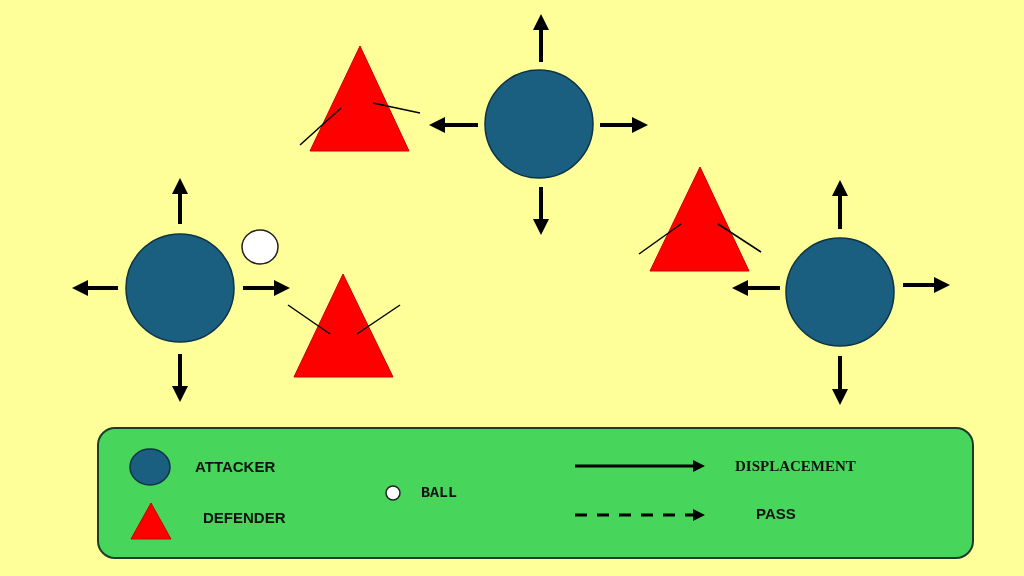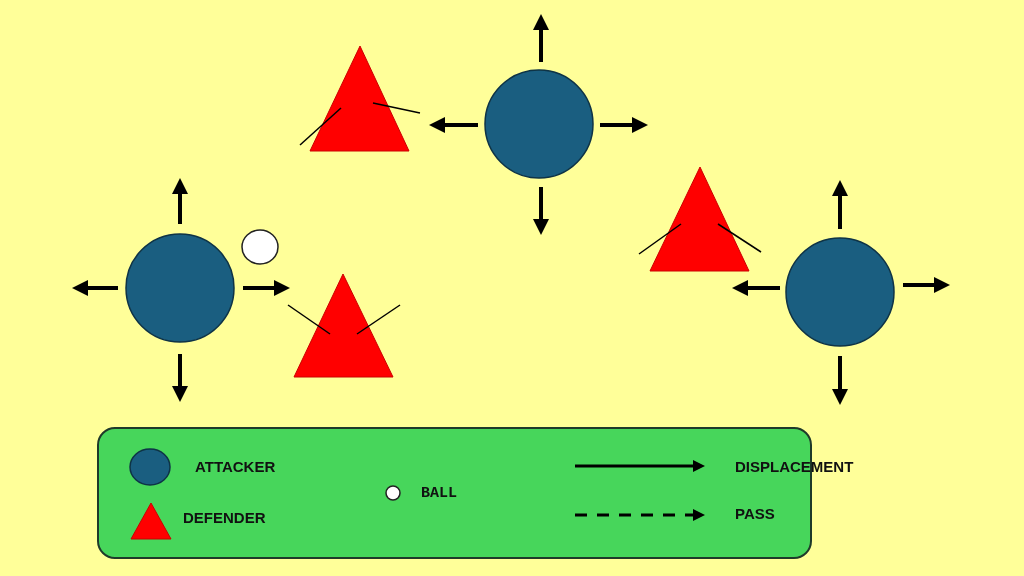--- a/index.html
+++ b/index.html
@@ -1,18 +1,18 @@
 <!DOCTYPE html>
 <html><head>
 <meta charset="utf-8">
 <style>
   html, body { margin: 0; padding: 0; }
   body { width: 1024px; height: 576px; overflow: hidden; background: #ffff99; position: relative; font-family: "Liberation Sans", sans-serif; }
   #stage { position: absolute; left: 0; top: 0; width: 1024px; height: 576px; }
-  .legend { position: absolute; left: 97px; top: 427px; width: 715px; height: 132px; background: #47d65b; border: 2px solid #1f3a2a; border-radius: 18px; box-sizing: border-box; }
+  .legend { position: absolute; left: 97px; top: 427px; width: 877px; height: 132px; background: #47d65b; border: 2px solid #1f3a2a; border-radius: 18px; box-sizing: border-box; }
   .lbl { position: absolute; font-weight: bold; font-size: 15px; color: #111; white-space: nowrap; }
 </style>
 </head>
 <body>
 
 <svg id="stage" viewBox="0 0 1024 576" xmlns="http://www.w3.org/2000/svg">
   <defs>
     <marker id="ah" markerWidth="4" markerHeight="4" refX="2" refY="2" orient="auto" markerUnits="strokeWidth">
       <path d="M0,0 L4,2 L0,4 z" fill="#000"></path>
     </marker>
@@ -69,17 +69,17 @@
     <circle cx="294" cy="64" r="7" fill="#fff" stroke="#222" stroke-width="1.5"></circle>
     <line x1="476" y1="37" x2="600" y2="37" stroke="#000" stroke-width="3" marker-end="url(#ah2)"></line>
     <line x1="476" y1="86" x2="600" y2="86" stroke="#000" stroke-width="3" stroke-dasharray="12,10" marker-end="url(#ah2)"></line>
     <defs>
       <marker id="ah2" markerWidth="4" markerHeight="4" refX="2" refY="2" orient="auto" markerUnits="strokeWidth">
         <path d="M0,0 L4,2 L0,4 z" fill="#000"></path>
       </marker>
     </defs>
   </svg>
   <span class="lbl" style="left:96px;top:29px;">ATTACKER</span>
-  <span class="lbl" style="left:84px;top:80px;">DEFENDER</span>
+  <span class="lbl" style="left:104px;top:80px;">DEFENDER</span>
   <span class="lbl" style="left:322px;top:56px;font-family:Liberation Mono, monospace;">BALL</span>
-  <span class="lbl" style="left:636px;top:29px;">DISPLACEMENT</span>
-  <span class="lbl" style="left:636px;top:76px;">PASS</span>
+  <span class="lbl" style="left:636px;top:29px;font-family:Liberation Serif, serif;">DISPLACEMENT</span>
+  <span class="lbl" style="left:657px;top:76px;">PASS</span>
 </div>
 
 </body></html>

